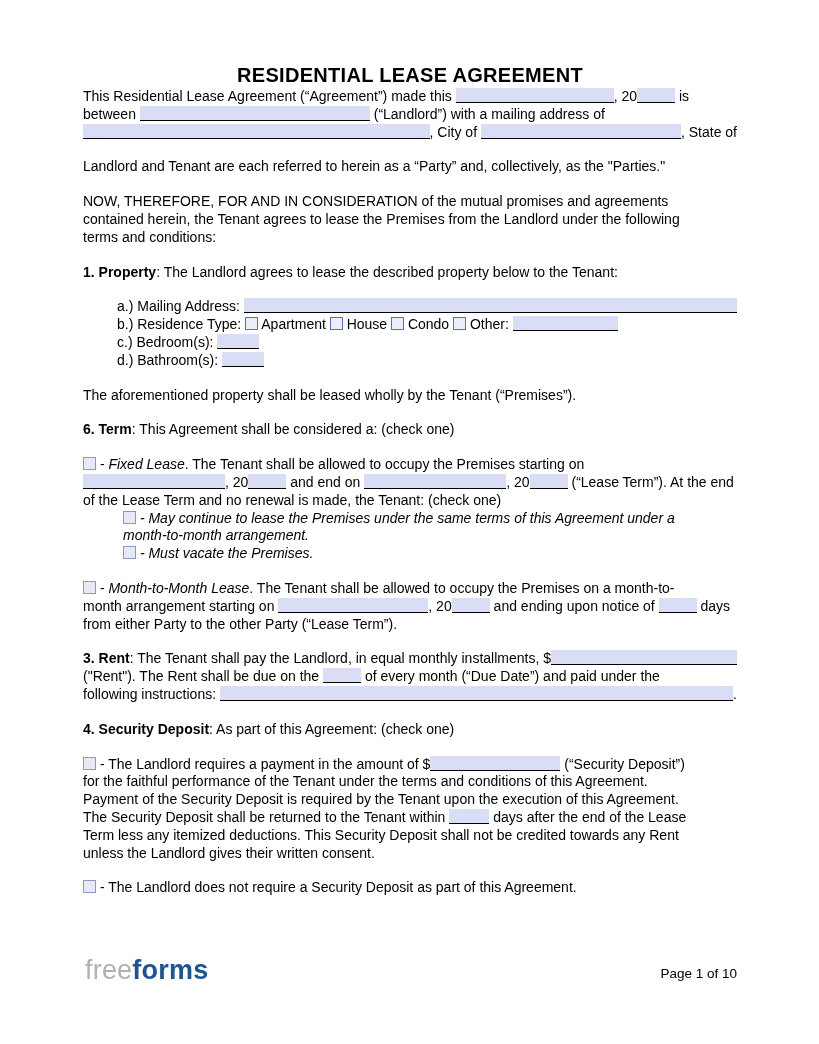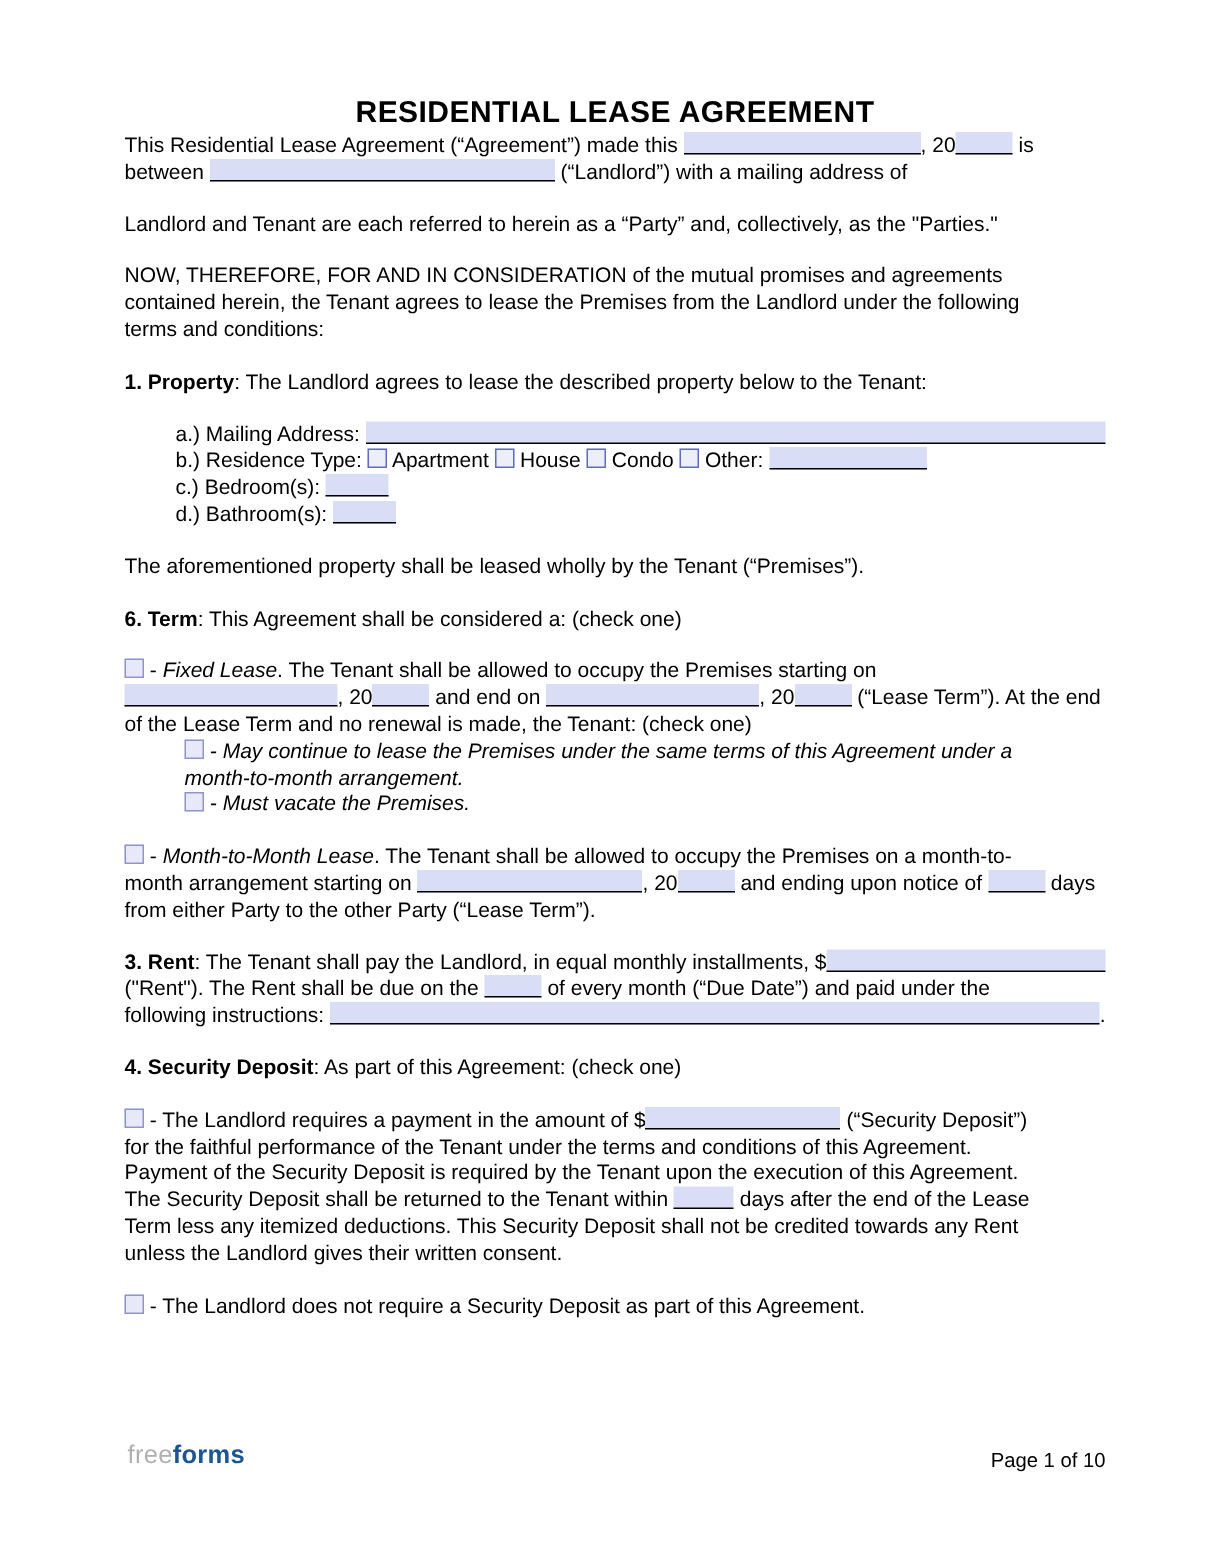--- a/index.html
+++ b/index.html
@@ -53,34 +53,35 @@
     background:var(--choice-fill,#eceef9);
     border:1px solid var(--choice-border,#5f6ac2);
   }
   .footer{
     position:absolute;
     left:85px;right:82px;top:958px;
     display:flex;
     justify-content:space-between;
     align-items:flex-start;
   }
-  .logo{font-size:17px;line-height:24px;letter-spacing:.2px;}
+  .logo{font-size:27px;line-height:24px;letter-spacing:.2px;}
   .logo-free{color:var(--logo-gray,#b0b0b0);font-weight:500;}
   .logo-forms{color:var(--logo-blue,#1b5593);font-weight:700;}
   .page-num{font-size:13.5px;margin-top:8px;color:#000;margin-left:36px;}
 </style>
 </head>
 <body>
 
 <div class="page" style="--field-fill: #d9ddf6; --field-underline: #000000; --checkbox-fill: #e7e9f8; --checkbox-border: #8f94ca; --choice-fill: #eceef9; --choice-border: #5f6ac2; --logo-gray: #b0b0b0; --logo-blue: #1b5593;">
   <div class="title">RESIDENTIAL LEASE AGREEMENT</div>
   <div>
       <div class="block">
         <div class="line"><span class="run">This Residential Lease Agreement (“Agreement”) made this </span><span class="blank" style="width: 158px;"></span><span class="run">, 20</span><span class="blank" style="width: 38px;"></span><span class="run"> is</span></div>
         <div class="line"><span class="run">between </span><span class="blank" style="width: 230px;"></span><span class="run"> (“Landlord”) with a mailing address of</span></div>
+        <div class="line"><span class="blank fill"></span><span class="run">, City of </span><span class="blank" style="width: 200px;"></span><span class="run">, State of</span></div>
       </div>
       <div class="block">
         <div class="line"><span class="run">Landlord and Tenant are each referred to herein as a “Party” and, collectively, as the "Parties."</span></div>
       </div>
       <div class="block">
         <div class="line"><span class="run">NOW, THEREFORE, FOR AND IN CONSIDERATION of the mutual promises and agreements</span></div>
         <div class="line"><span class="run">contained herein, the Tenant agrees to lease the Premises from the Landlord under the following</span></div>
         <div class="line"><span class="run">terms and conditions:</span></div>
       </div>
       <div class="block">

